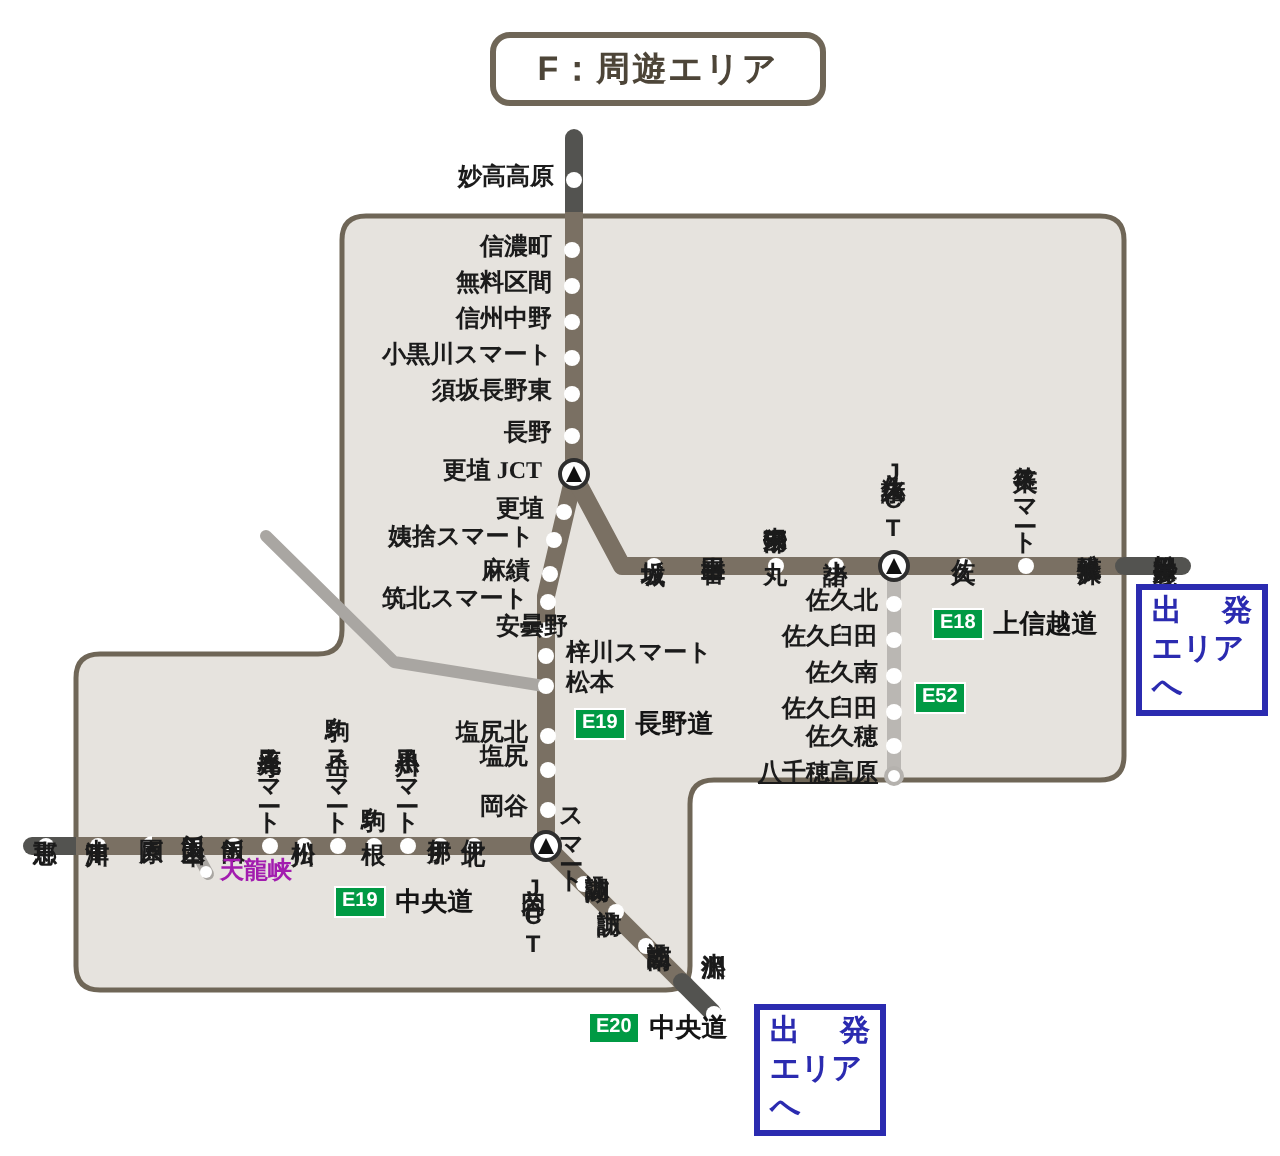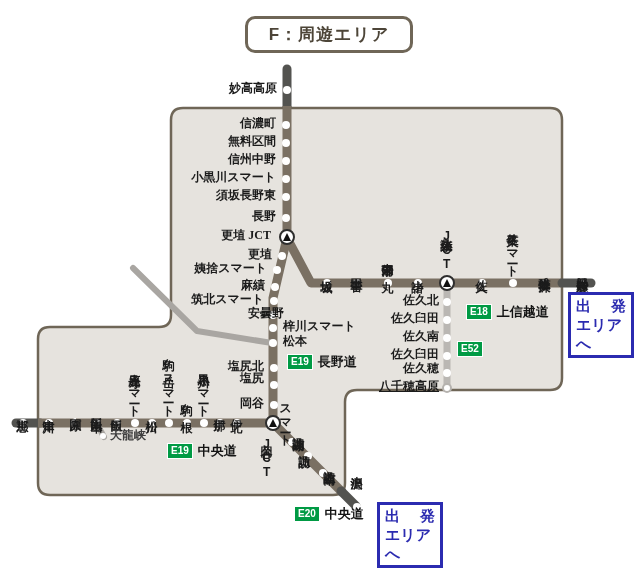--- a/index.html
+++ b/index.html
@@ -7,21 +7,21 @@
     position:relative; width:640px; height:578px; background:#ffffff;
     font-family:"Liberation Sans","DejaVu Sans",sans-serif; overflow:hidden;
   }
   svg.map { position:absolute; left:0; top:0; }
   .slabel {
     position:absolute; font-size:12px; font-weight:bold; color:#1b1b1b;
     white-space:nowrap; line-height:1.12;
   }
   .vlab { writing-mode:vertical-rl; text-orientation:mixed; letter-spacing:1px; line-height:1.05; }
   .vlab.upright { text-orientation:upright; letter-spacing:0; }
-  .gray { color:#404040; }
+  .gray { color:#a21caf; }
   .dot { position:absolute; width:8px; height:8px; border-radius:50%; background:#fff; }
   .dot-sm { position:absolute; width:6px; height:6px; border-radius:50%; background:#fff; }
   .open { position:absolute; width:10px; height:10px; border-radius:50%; background:#fff;
           border:2px solid #b5b2ae; box-sizing:border-box; }
   .half { position:absolute; width:5px; height:10px; background:#fff; border-radius:5px 0 0 5px; }
   .jct { position:absolute; width:16px; height:16px; border-radius:50%; background:#fff;
          border:2px solid #2e2e2e; box-sizing:border-box;
          display:flex; align-items:center; justify-content:center; }
   .jct .tri { width:0; height:0; border-left:4.5px solid transparent;
               border-right:4.5px solid transparent; border-bottom:8px solid #101010; margin-top:0px; }

